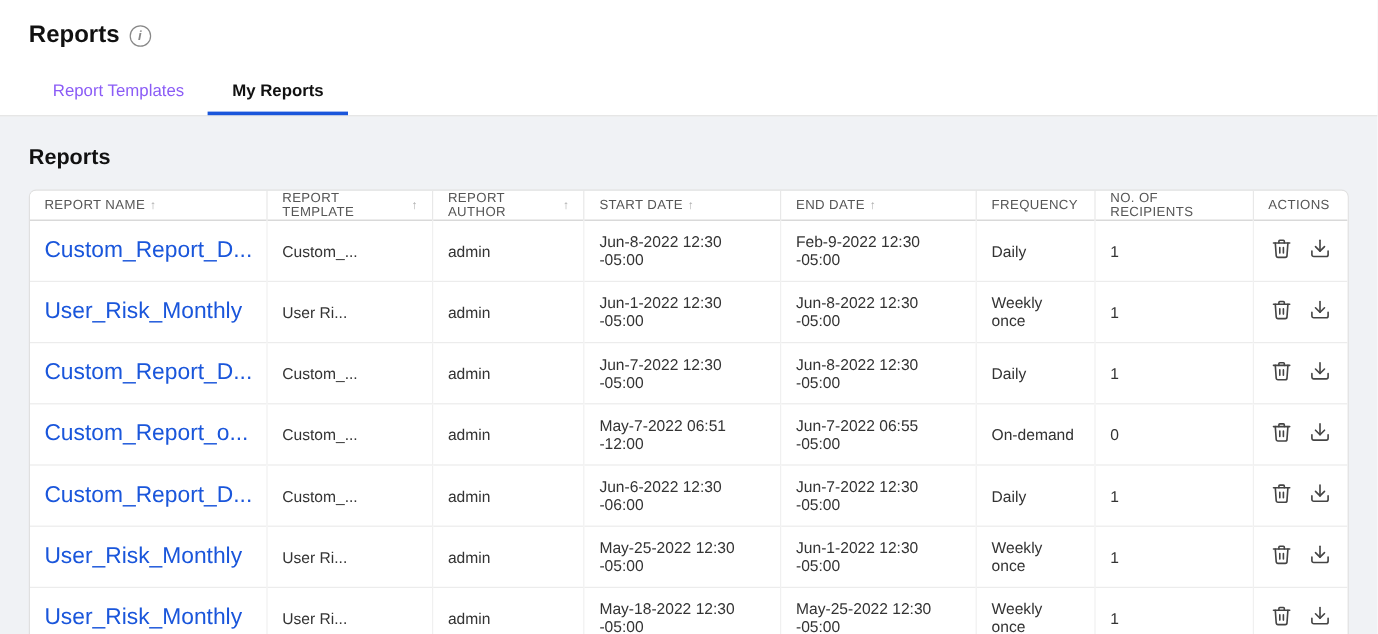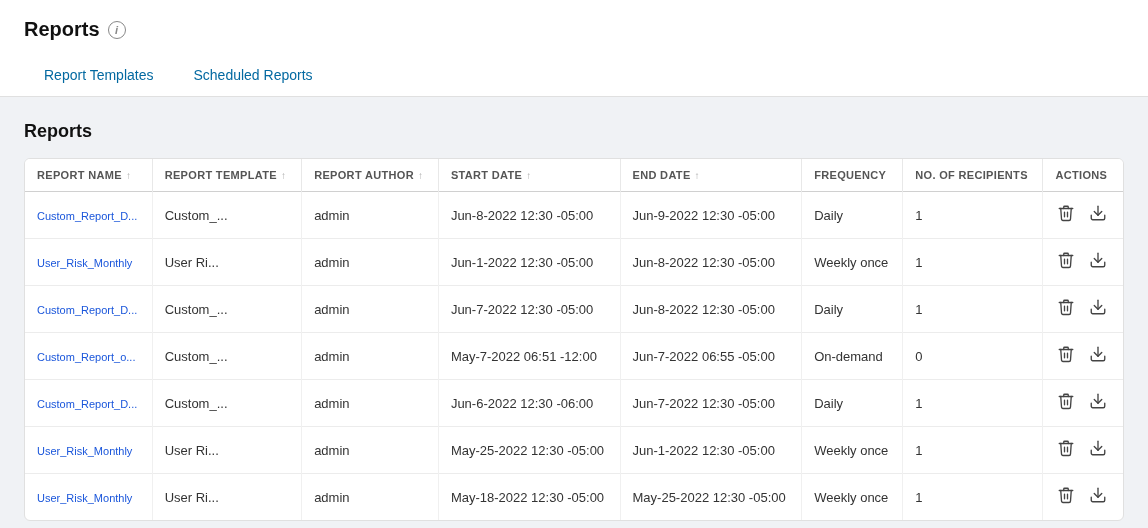--- a/index.html
+++ b/index.html
@@ -41,21 +41,21 @@
 
     .tabs {
       display: flex;
       gap: 0;
     }
 
     .tab {
       padding: 10px 20px;
       cursor: pointer;
       font-size: 14px;
-      color: #0369a1;
+      color: #8b5cf6;
       border-bottom: 3px solid transparent;
       white-space: nowrap;
       text-decoration: none;
     }
 
     .tab.active {
       color: #111;
       font-weight: 600;
       border-bottom: 3px solid #1a56db;
     }
@@ -82,24 +82,24 @@
       width: 100%;
       border-collapse: collapse;
     }
 
     thead tr {
       background: #fff;
       border-bottom: 1px solid #d0d0d0;
     }
 
     th {
-      padding: 10px 12px;
+      padding: 0 12px;
       text-align: left;
       font-size: 11px;
-      font-weight: 700;
+      font-weight: 400;
       color: #555;
       letter-spacing: 0.03em;
       text-transform: uppercase;
       border-right: 1px solid #e8e8e8;
       vertical-align: middle;
     }
 
     th:last-child { border-right: none; }
 
     .th-inner {
@@ -125,21 +125,21 @@
       color: #333;
       vertical-align: middle;
       border-right: 1px solid #f0f0f0;
     }
 
     td:last-child { border-right: none; }
 
     .report-name-link {
       color: #1a56db;
       text-decoration: none;
-      font-size: 11px;
+      font-size: 19px;
     }
 
     .actions-cell {
       display: flex;
       align-items: center;
       gap: 10px;
     }
 
     .action-btn {
       background: none;
@@ -160,21 +160,21 @@
 </head>
 <body>
 
 <div class="page-header">
   <div class="page-title-row">
     <span class="page-title">Reports</span>
     <span class="info-icon">i</span>
   </div>
   <nav class="tabs">
     <a class="tab">Report Templates</a>
-    <a class="tab">Scheduled Reports</a>
+    <a class="tab active">My Reports</a>
   </nav>
 </div>
 
 <div class="main-content">
   <div class="section-title">Reports</div>
   <div class="table-container">
     <table>
       <thead>
         <tr>
           <th>
@@ -225,21 +225,21 @@
         </tr>
       </thead>
       <tbody id="table-body">
       <tr>
       <td>
         <a class="report-name-link" href="#">Custom_Report_D...</a>
       </td>
       <td>Custom_...</td>
       <td>admin</td>
       <td>Jun-8-2022 12:30 -05:00</td>
-      <td>Jun-9-2022 12:30 -05:00</td>
+      <td>Feb-9-2022 12:30 -05:00</td>
       <td>Daily</td>
       <td>1</td>
       <td>
         <div class="actions-cell">
           <button class="action-btn" title="Delete">
             <span class="trash-icon">
               <svg viewBox="0 0 24 24" fill="none" stroke="currentColor" stroke-width="1.8" stroke-linecap="round" stroke-linejoin="round">
                 <polyline points="3 6 5 6 21 6"></polyline>
                 <path d="M19 6l-1 14a2 2 0 0 1-2 2H8a2 2 0 0 1-2-2L5 6"></path>
                 <path d="M10 11v6M14 11v6"></path>

